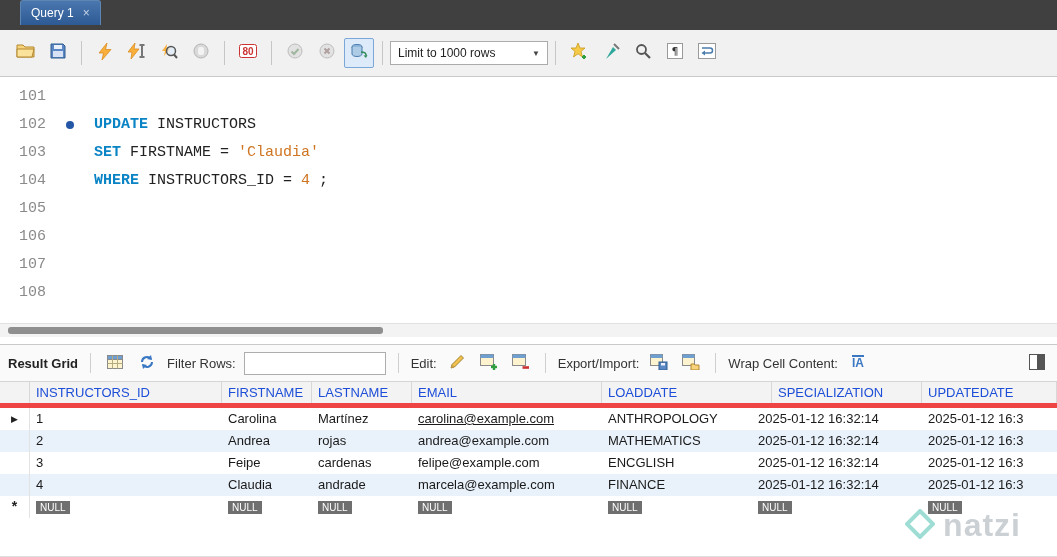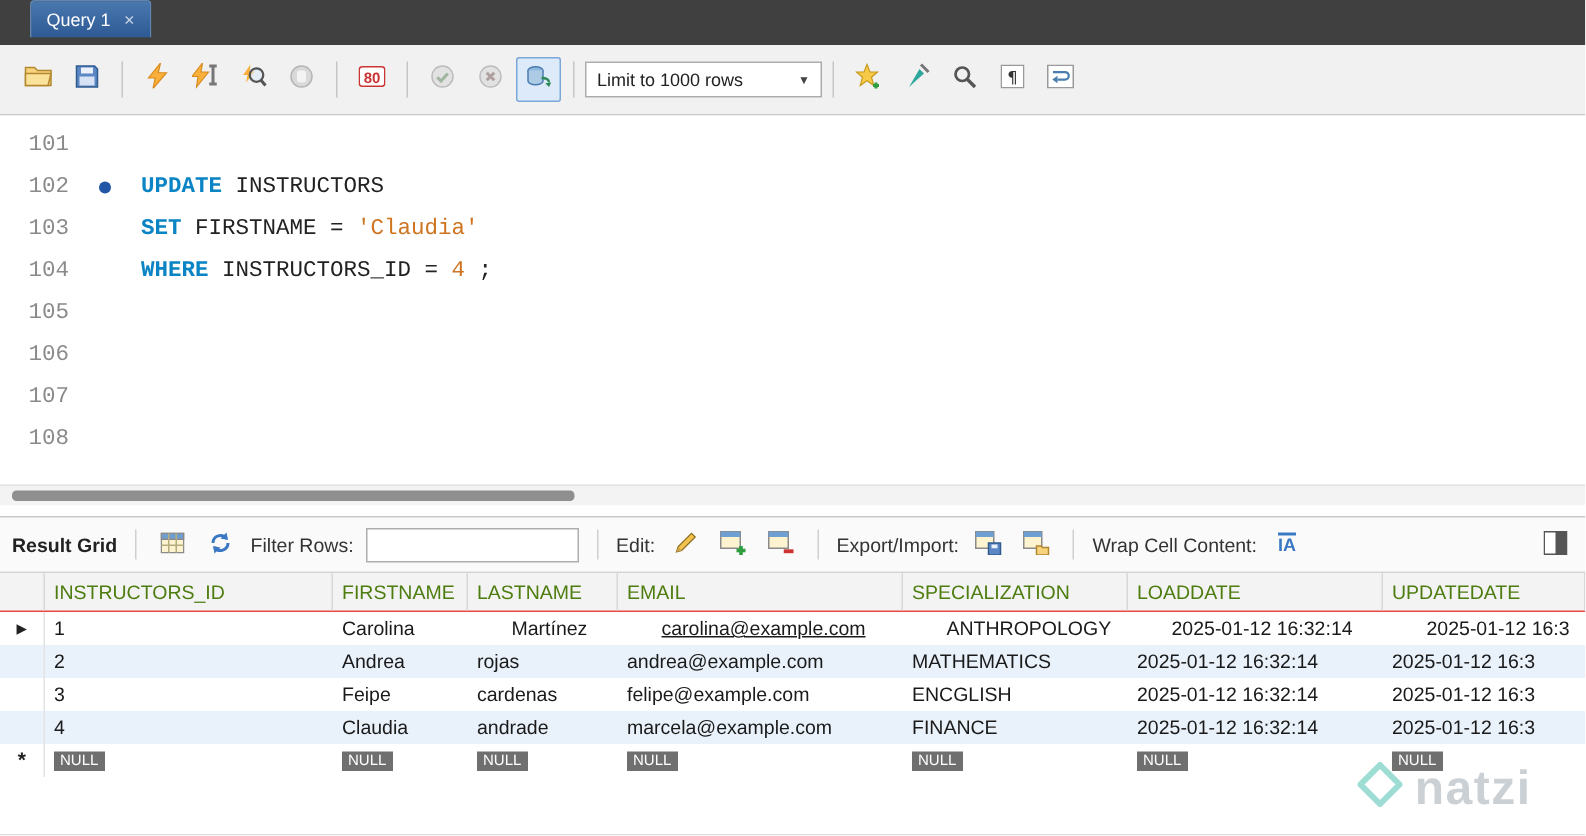--- a/index.html
+++ b/index.html
@@ -42,21 +42,21 @@
   .rg-title{font-weight:bold;color:#222;white-space:nowrap}
   .rsep{width:1px;height:20px;background:#cfcfcf;margin:0 4px}
   .rbtn{width:24px;height:24px;display:flex;align-items:center;justify-content:center}
   .filter-input{width:142px;height:23px;border:1px solid #adadad;background:#fff;font-family:"Liberation Sans",sans-serif;font-size:12px;padding:0 4px}
   .rlabel{white-space:nowrap}
   .wrapcell-glyph{color:#3b78c3;font-weight:bold;font-size:12px;border-top:2px solid #3b78c3;padding-top:0;line-height:1.1}
   .rspacer{flex:1}
 
   
   .grid{background:#fff}
-  .grid-header-row{display:flex;height:26px;background:#f3f3f3;border-bottom:1px solid #ef4444;font-size:13px;color:#4d7c0f}
+  .grid-header-row{display:flex;height:26px;background:#f3f3f3;border-bottom:5px solid #ef4444;font-size:13px;color:#1d4ed8}
   .gh{display:flex;align-items:center;padding-left:6px;border-right:1px solid #d8d8d8;overflow:hidden;white-space:nowrap;flex:none}
   .gh-marker{width:30px;flex:none}
   .gr{display:flex;height:22px;font-size:13px;color:#1a1a1a;background:#fff}
   .gr.alt{background:#e9f1fa}
   .gc{padding-left:6px;overflow:hidden;white-space:nowrap;flex:none;height:22px;line-height:22px}
   .gc-marker{width:30px;text-align:center;padding-left:0;font-size:9px;color:#222;border-right:1px solid #e3e3e3}
   .gc-marker.new{font-size:14px;font-weight:bold;line-height:20px}
   .null-badge{background:#6f6f6f;color:#fff;font-size:10px;padding:1.5px 4px;line-height:1;display:inline-block;vertical-align:middle}
 
   
@@ -312,30 +312,30 @@
       </div>
   </div>
 
   <div class="grid">
     <div class="grid-header-row">
         <div class="gh gh-marker"></div>
         <div class="gh" style="width: 192px;">INSTRUCTORS_ID</div>
         <div class="gh" style="width: 90px;">FIRSTNAME</div>
         <div class="gh" style="width: 100px;">LASTNAME</div>
         <div class="gh" style="width: 190px;">EMAIL</div>
+        <div class="gh" style="width: 170px;">LOADDATE</div>
         <div class="gh" style="width: 150px;">SPECIALIZATION</div>
-        <div class="gh" style="width: 170px;">LOADDATE</div>
         <div class="gh" style="width: 135px;">UPDATEDATE</div>
       </div>
     <div>
         <div class="gr">
           <div class="gc gc-marker">▶</div>
           <div class="gc" style="width: 192px;">1</div>
           <div class="gc" style="width: 90px;">Carolina</div>
-          <div class="gc" style="width: 100px; margin-left: 23px;">Martínez</div>
+          <div class="gc" style="width: 100px;">Martínez</div>
           <div class="gc" style="width: 190px; text-decoration: underline;">carolina@example.com</div>
           <div class="gc" style="width: 150px;">ANTHROPOLOGY</div>
           <div class="gc" style="width: 170px;">2025-01-12 16:32:14</div>
           <div class="gc" style="width: 135px;">2025-01-12 16:3</div>
         </div>
         <div class="gr alt">
           <div class="gc gc-marker"></div>
           <div class="gc" style="width: 192px;">2</div>
           <div class="gc" style="width: 90px;">Andrea</div>
           <div class="gc" style="width: 100px;">rojas</div>

